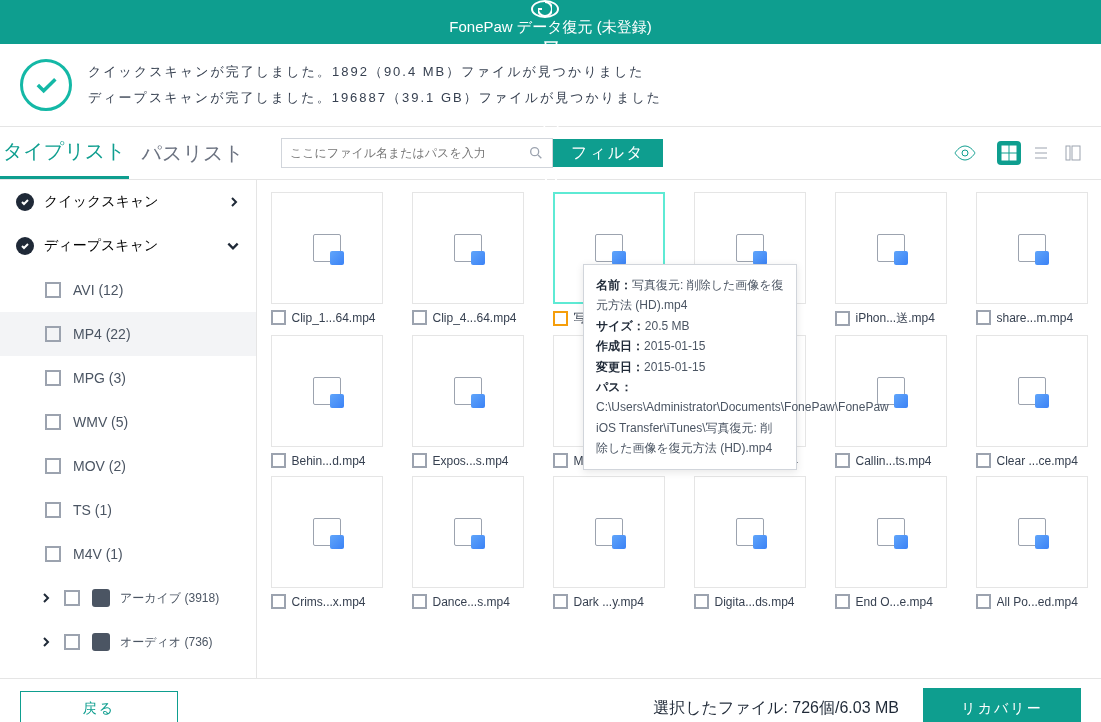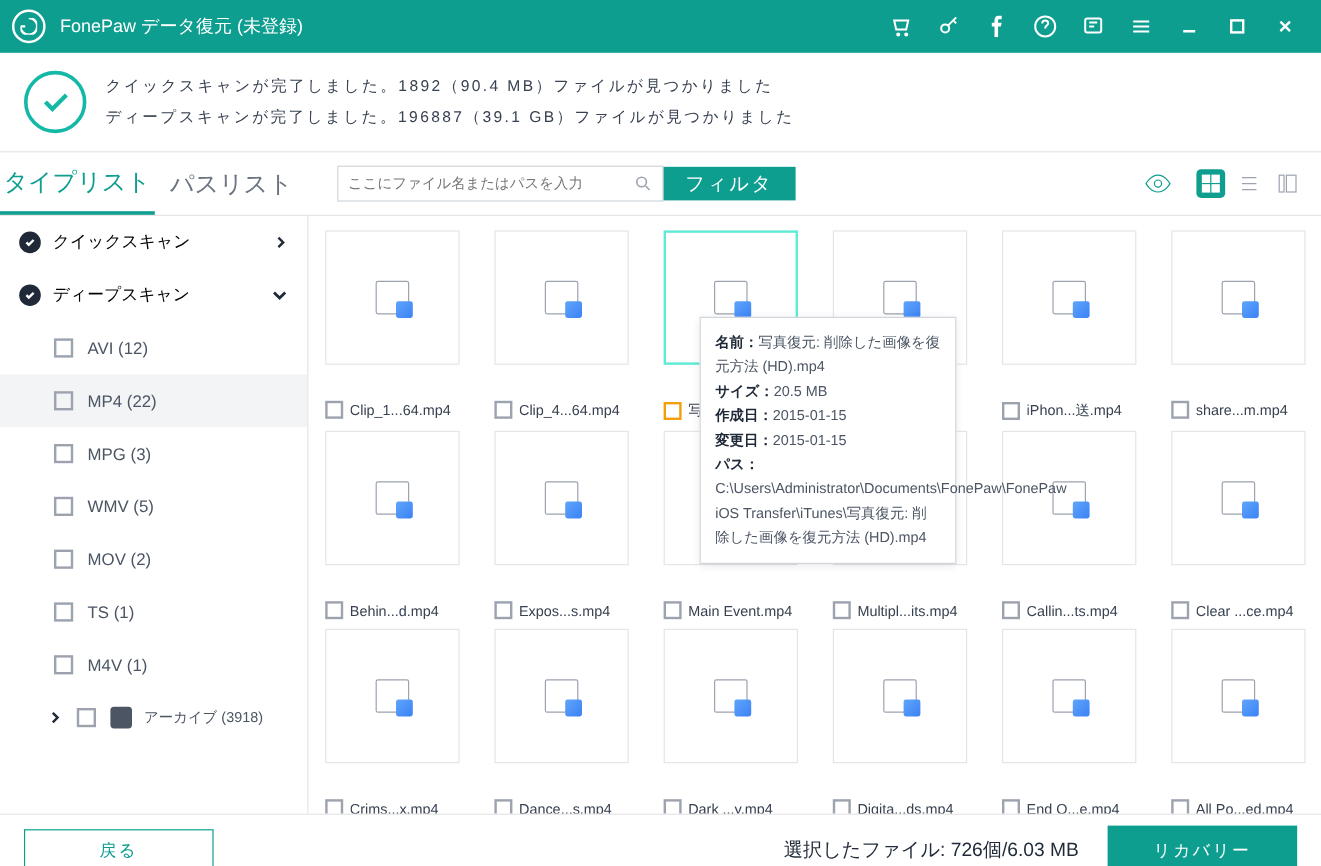--- a/index.html
+++ b/index.html
@@ -1,18 +1,18 @@
 <!DOCTYPE html>
 <html><head>
 <meta charset="utf-8">
 <style>
 * { margin: 0; padding: 0; box-sizing: border-box; font-family: "Hiragino Kaku Gothic Pro", "Meiryo", sans-serif; }
 body { width: 1101px; height: 722px; background: #fff; overflow: hidden; }
 
-.titlebar { height: 44px; background: #0e9e8f; color: #fff; display: flex; align-items: center; padding: 0 10px; }
+.titlebar { height: 44px; background: #0e9e8f; color: #fff; display: flex; align-items: center; padding: 0 10px; flex-direction: column; }
 .titlebar .logo { width: 28px; height: 28px; border: 2px solid #fff; border-radius: 50%; display:flex; align-items:center; justify-content:center; margin-right: 12px; }
 .titlebar .title { font-size: 15px; }
 .titlebar .spacer { flex: 1; }
 .titlebar .tb-icon { width: 40px; height: 40px; display:flex; align-items:center; justify-content:center; cursor: pointer; }
 .titlebar .tb-icon svg { stroke:#fff; fill:none; stroke-width:2; }
 
 .status { height: 82px; display: flex; align-items: center; padding: 0 20px; gap: 16px; }
 .status .check-circle { width: 52px; height: 52px; border: 3px solid #14b8a6; border-radius: 50%; display:flex; align-items:center; justify-content:center; }
 .status .lines { display: flex; flex-direction: column; gap: 8px; }
 .status .lines div { font-size: 13px; color: #374151; letter-spacing: 2px; }
@@ -43,21 +43,21 @@
 .tree-leaf { display:flex; align-items:center; height: 44px; padding-left: 45px; cursor:pointer; font-size:14px; color:#4b5563; }
 .tree-leaf.selected { background: #f3f4f6; }
 .tree-leaf .cb { width:16px; height:16px; border:2px solid #9ca3af; margin-right:12px; }
 .tree-cat { display:flex; align-items:center; height:44px; padding-left: 40px; cursor:pointer; font-size:12px; color:#4b5563; }
 .tree-cat .chev2 { margin-right: 12px; }
 .tree-cat .cb { width:16px; height:16px; border:2px solid #9ca3af; margin-right:12px; }
 .tree-cat .caticon { width:18px; height:18px; background:#4b5563; border-radius:3px; margin-right:10px; }
 
 .content { flex:1; padding: 12px 6px; position: relative; overflow: hidden; }
 .grid { display: grid; grid-template-columns: repeat(6, 1fr); gap: 8px 14px; }
-.file-cell { display:flex; flex-direction:column; align-items:center;gap:24px; }
+.file-cell { display:flex; flex-direction:column; align-items:center; }
 .thumb { width: 112px; height: 112px; border: 1px solid #e5e5e5; display:flex; align-items:center; justify-content:center; background:#fff; }
 .thumb.selected { border: 2px solid #5eead4; }
 .file-icon { width:28px; height:28px; position:relative; border:1px solid #9ca3af; border-radius:2px; background:#fff; }
 .file-icon::after { content:''; position:absolute; right:-4px; bottom:-4px; width:14px; height:14px; background:linear-gradient(135deg,#60a5fa,#3b82f6); border-radius:2px; }
 .file-row { display:flex; align-items:center; gap:6px; margin-top:6px; width:112px; }
 .file-row .cb { width:15px; height:15px; border:2px solid #9ca3af; flex-shrink:0; }
 .file-row .cb.sel { border-color:#f59e0b; }
 .file-row .name { font-size:12px; color:#374151; white-space:nowrap; overflow:hidden; text-overflow:ellipsis; flex:1; }
 
 .tooltip { position:absolute; left:326px; top:84px; width:214px; background:#fff; border:1px solid #d1d5db; padding:10px 12px; font-size:12px; color:#4b5563; line-height:1.7; box-shadow: 0 2px 8px rgba(0,0,0,0.1); }
@@ -241,20 +241,28 @@
       </div>
     <div id="cat-list">
         <div class="tree-cat">
           <svg class="chev2" width="12" height="12" viewBox="0 0 12 12">
             <path d="M4 2l4 4-4 4" stroke="#1f2937" stroke-width="2" fill="none"></path>
           </svg>
           <div class="cb"></div>
           <div class="caticon"></div>
           <span>アーカイブ (3918)</span>
         </div>
+        <div class="tree-cat">
+          <svg class="chev2" width="12" height="12" viewBox="0 0 12 12">
+            <path d="M4 2l4 4-4 4" stroke="#1f2937" stroke-width="2" fill="none"></path>
+          </svg>
+          <div class="cb"></div>
+          <div class="caticon"></div>
+          <span>オーディオ (736)</span>
+        </div>
       </div>
   </div>
 
   <div class="content">
     <div class="grid" id="file-grid">
         <div class="file-cell">
           <div class="thumb">
             <div class="file-icon"></div>
           </div>
           <div class="file-row">

